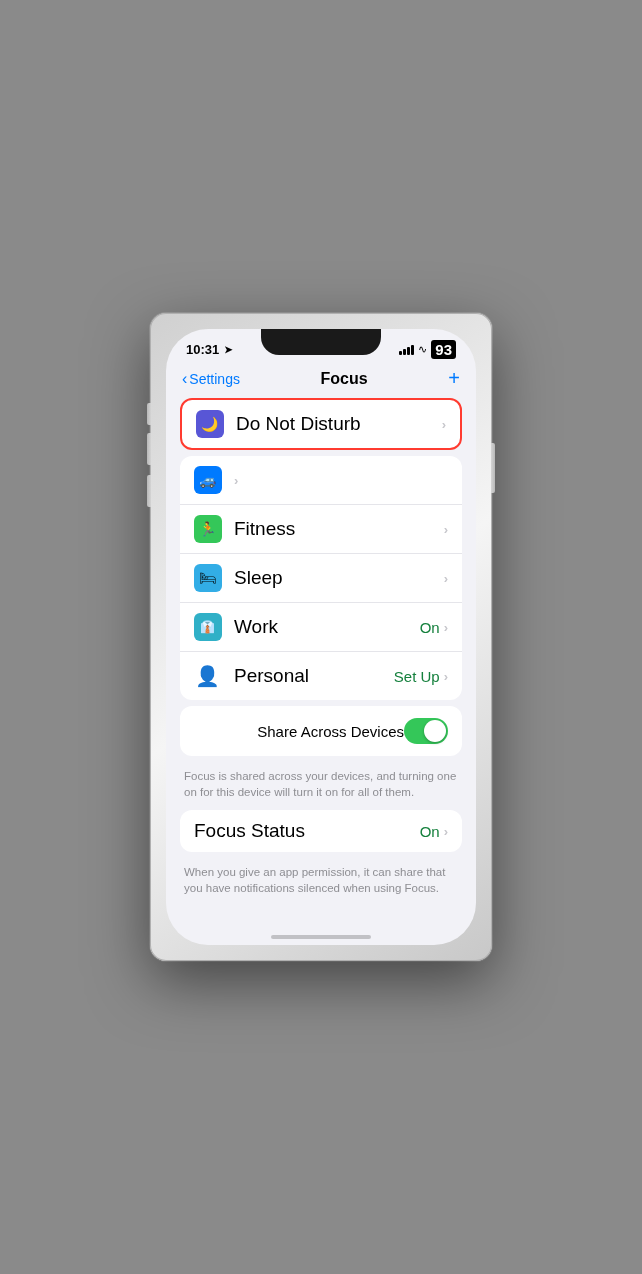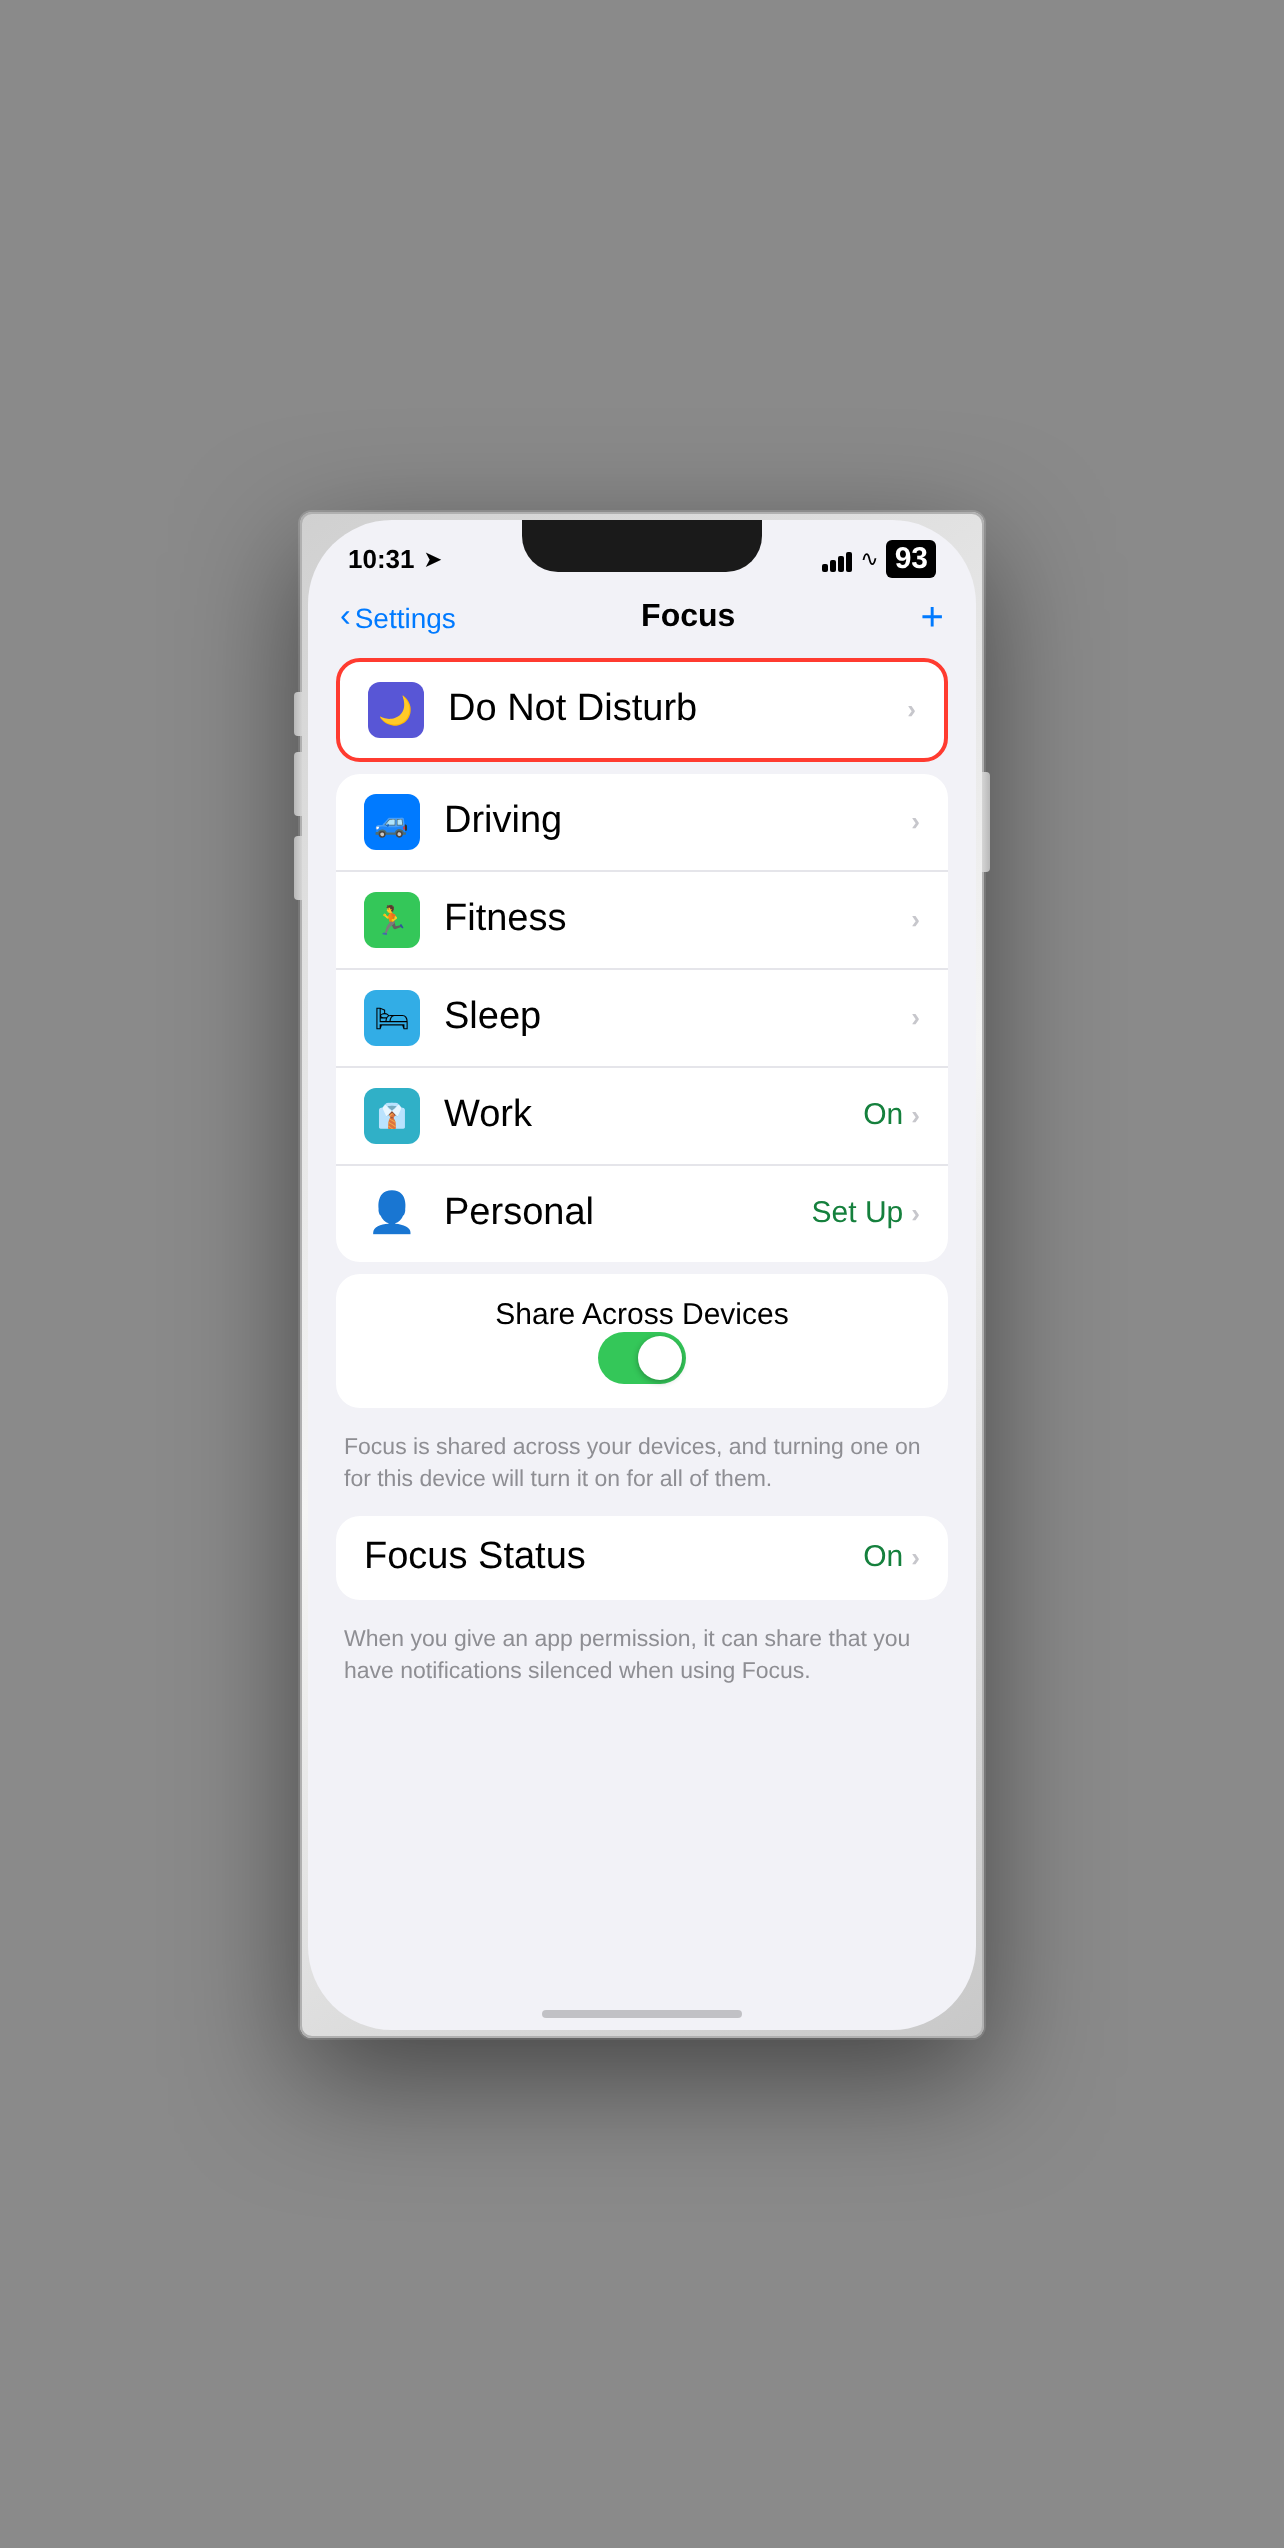--- a/index.html
+++ b/index.html
@@ -8,24 +8,24 @@
       background: #8a8a8a;
       display: flex;
       justify-content: center;
       align-items: center;
       min-height: 100vh;
       font-family: -apple-system, BlinkMacSystemFont, 'SF Pro Display', 'Helvetica Neue', Arial, sans-serif;
     }
 
     .phone-outer {
       width: 342px;
-      height: 763px;
+      height: 648px;
       background: linear-gradient(145deg, #d0d0d0, #f5f5f5, #c8c8c8);
-      border-radius: 6px;
-      padding: 4px;
+      border-radius: 16px;
+      padding: 16px;
       box-shadow: 
         inset 0 0 0 1px #b0b0b0,
         0 20px 60px rgba(0,0,0,0.5),
         0 0 0 1px #a0a0a0;
       position: relative;
     }
 
     .phone-inner {
       width: 100%;
       height: 100%;
@@ -211,23 +211,22 @@
     .toggle-section {
       background: #fff;
       border-radius: 12px;
       margin-bottom: 6px;
       overflow: hidden;
     }
 
     .toggle-row {
       display: flex;
       align-items: center;
-      justify-content: space-between;
+      justify-content: flex-end;
       padding: 12px 14px;
-      flex-direction: column;
     }
 
     .toggle-label {
       font-size: 15px;
       color: #000;
       font-weight: 400;
     }
 
     
     .toggle-switch {
@@ -351,21 +350,20 @@
           <span class="chevron">›</span>
         </div>
       </div>
 
       <div class="list-section">
 
         <div class="list-item">
           <div class="item-icon icon-blue">
             <span style="font-size:14px;">🚙</span>
           </div>
-          <span class="item-label">Driving</span>
           <span class="chevron">›</span>
         </div>
 
         <div class="list-item">
           <div class="item-icon icon-green">
             <span style="font-size:14px;">🏃</span>
           </div>
           <span class="item-label">Fitness</span>
           <span class="chevron">›</span>
         </div>

